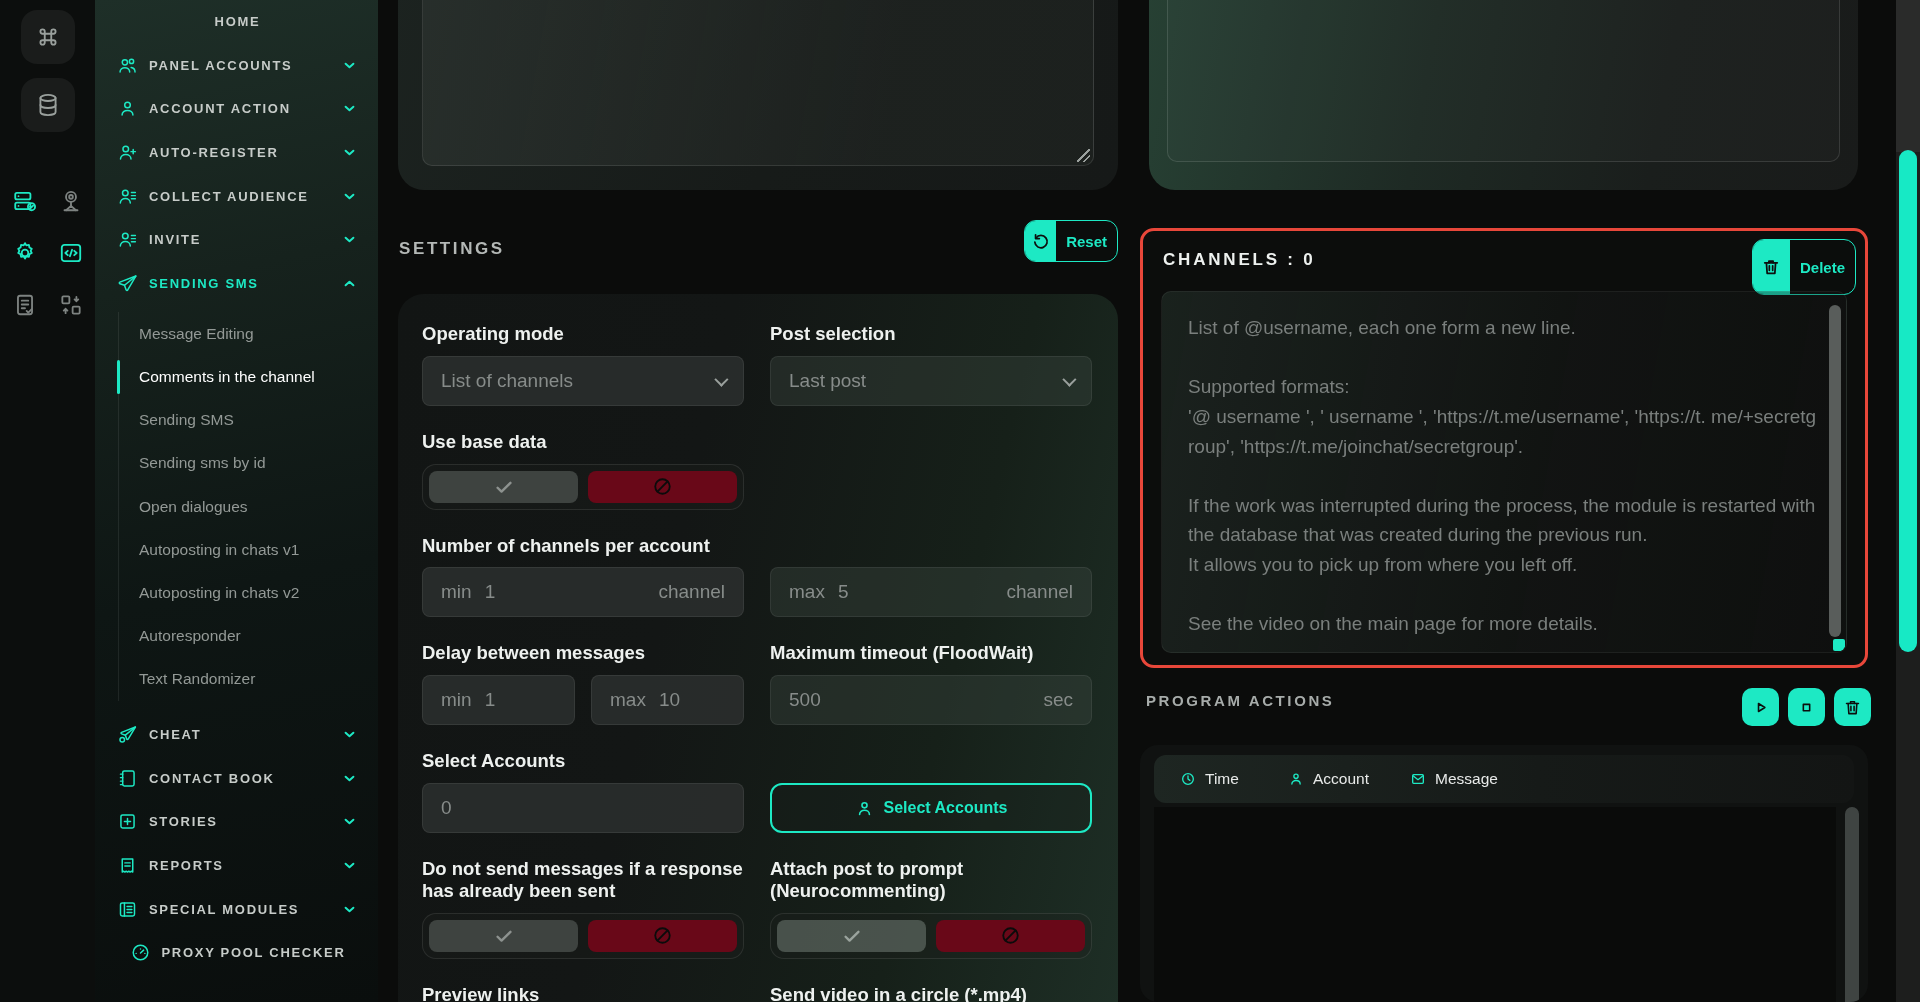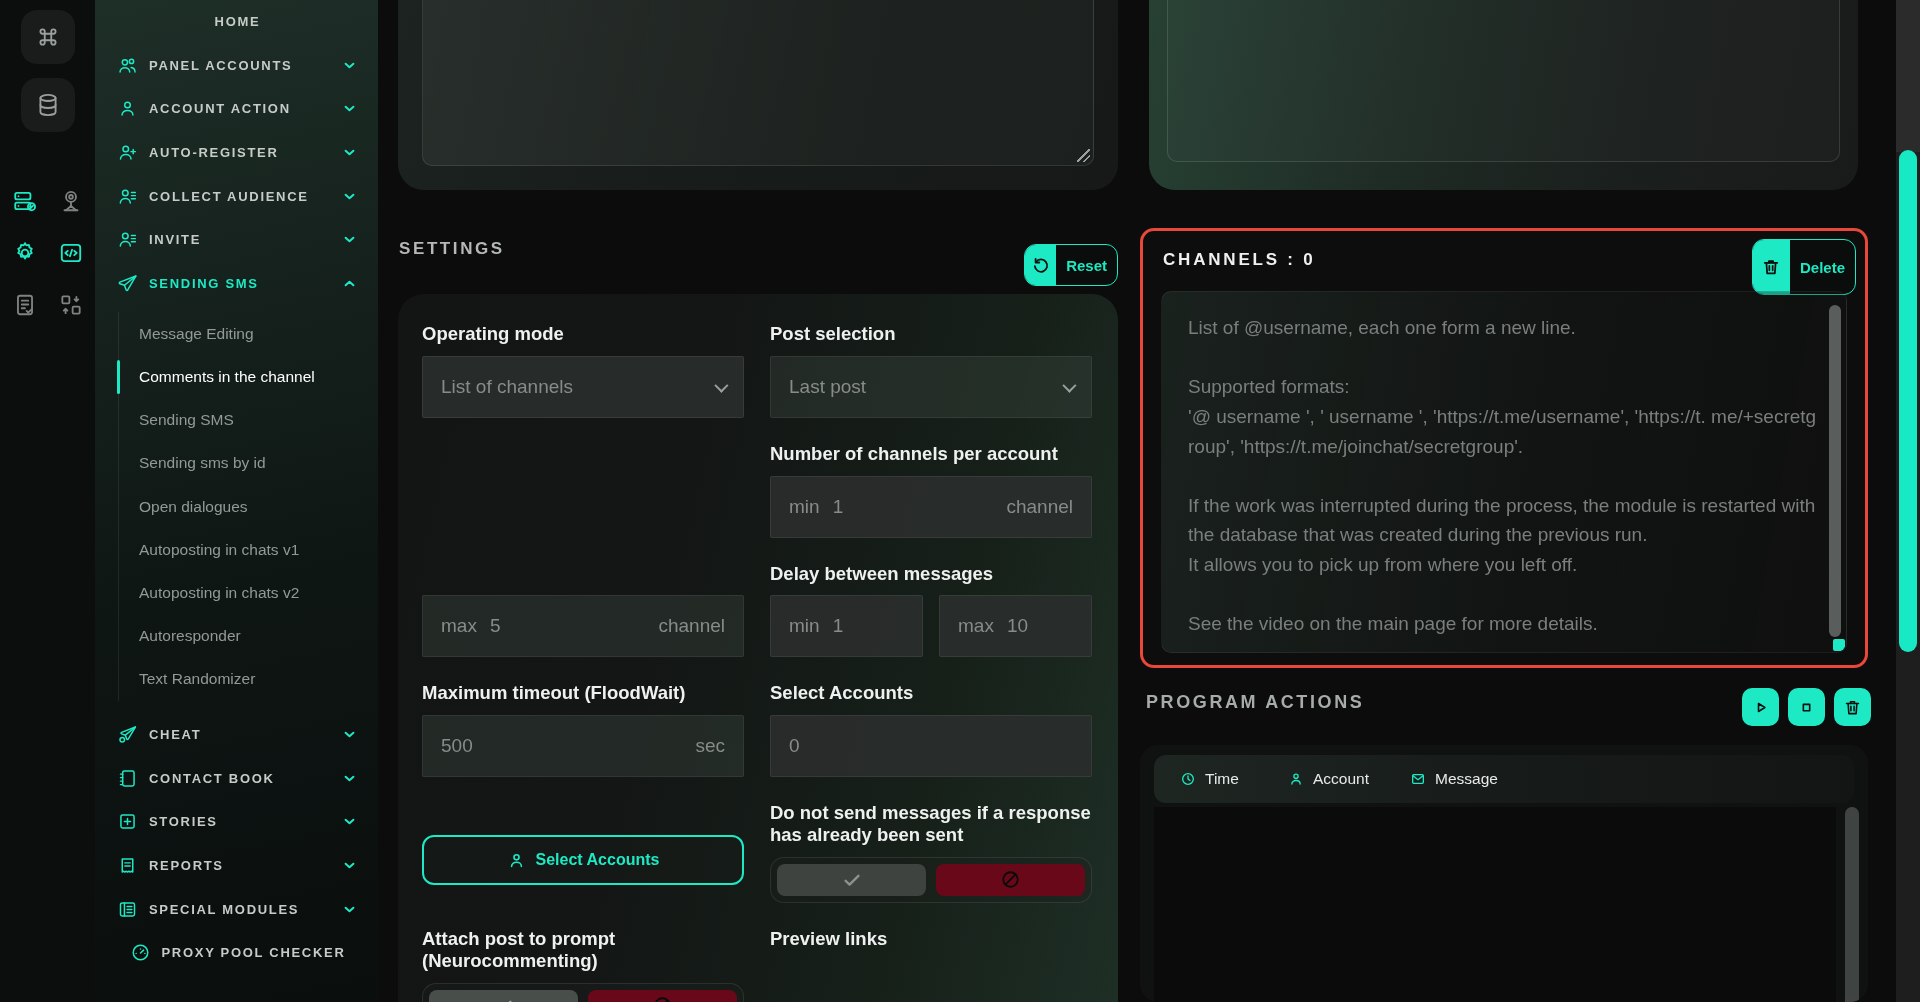--- a/index.html
+++ b/index.html
@@ -53,29 +53,29 @@
 
   
   .settings-title { position:absolute; left:399px; top:239px; font-size:17px; font-weight:700;
                     letter-spacing:2.6px; color:#b4b8b6; }
   .pill { display:flex; align-items:stretch; border:1.5px solid var(--accent); border-radius:12px;
           overflow:hidden; background:#0b0d0c; cursor:pointer; }
   .pill .ico { width:41px; background:var(--accent); color:#0d0f0e; display:flex; align-items:center; justify-content:center; }
   .pill .ico svg { width:20px; height:20px; stroke-width:2.1px; }
   .pill .txt { flex:1; display:flex; align-items:center; justify-content:center; color:var(--accent);
                font-weight:700; font-size:15px; padding:0 10px; }
-  .reset-pill { position:absolute; left:1024px; top:244px; width:94px; height:42px;text-align:right; }
+  .reset-pill { position:absolute; left:1024px; top:220px; width:94px; height:42px;text-align:right; }
 
   .settings-card { position:absolute; left:398px; top:294px; width:720px; height:745px; border-radius:26px;
                    background:linear-gradient(103deg,#121514 0%,#131615 38%,#162019 72%,#1e2f26 100%); }
   .settings-grid { display:grid; grid-template-columns:322px 322px; column-gap:26px; padding:29px 24px 0; }
   .grp { margin-bottom:25px; }
   .f-label { font-size:18.5px; font-weight:700; color:#eef1ef; line-height:1.18; margin-bottom:11px; }
   .ph-spacer { height:32.8px; }
-  .fld { height:62px; border-radius:2px; border:1px solid rgba(255,255,255,.07);
+  .fld { height:50px; border-radius:8px; border:1px solid rgba(255,255,255,.07);
          background:rgba(42,46,44,.9); display:flex; align-items:center; padding:0 18px;
          color:#878c8a; font-size:19px; cursor:text; }
   .fld .val { margin-left:13px; }
   .fld .suffix { margin-left:auto; padding-left:10px; }
   .fld.green { background:rgba(58,68,62,.42); }
   .fld.select { cursor:pointer; }
   .fld.select::after { content:""; width:8px; height:8px; border-right:2px solid #9aa09d;
          border-bottom:2px solid #9aa09d; transform:rotate(45deg) translateY(-2px); margin-left:auto; }
   .half-row { display:flex; gap:16px; }
   .half-row .fld { width:153px; }
@@ -105,21 +105,21 @@
                  border:1px solid rgba(255,255,255,.06); overflow:hidden;
                  background:linear-gradient(100deg,rgba(36,48,42,.6),rgba(26,30,28,.42) 55%,rgba(21,24,22,.3)); }
   .channels-ph { padding:21px 26px; color:#7a7f7d; font-size:19px; line-height:1.56;
                  white-space:pre-wrap; word-break:break-all; }
   .ch-scroll-thumb { position:absolute; right:5px; top:13px; width:12px; height:332px;
                      background:#595d5b; border-radius:6px; }
   .ch-resize { position:absolute; right:1px; bottom:1px; width:12px; height:12px;
                background:var(--accent); border-radius:2px; }
 
   
-  .pa-title { position:absolute; left:1146px; top:692px; font-size:18px; font-weight:700;
+  .pa-title { position:absolute; left:1146px; top:692px; font-size:15px; font-weight:700;
               letter-spacing:2.6px; color:#a7acaa; }
   .pa-btns { position:absolute; left:1742px; top:688px; display:flex; gap:9px; }
   .pa-btn { width:37px; height:38px; border-radius:10px; background:var(--accent); color:#0c0e0d;
             display:flex; align-items:center; justify-content:center; cursor:pointer; }
   .pa-btn svg { width:19px; height:19px; stroke-width:2px; }
   .pa-table { position:absolute; left:1140px; top:745px; width:728px; height:257px;
               border-radius:18px; background:#101211; overflow:hidden; }
   .pa-header { position:absolute; left:14px; right:14px; top:10px; height:48px; border-radius:12px;
                background:linear-gradient(90deg,#1e2622 0%,#161a18 55%,#131514 100%);
                display:flex; align-items:center; padding-left:26px; }
@@ -379,20 +379,36 @@
           <span>List of channels</span>
         </div>
       </div>
       <div class="grp">
         <div class="f-label">Post selection</div>
         <div class="fld select green">
           <span>Last post</span>
         </div>
       </div>
 
+      <div class="grp">
+        <div class="f-label">Use base data</div>
+        <div class="toggle">
+          <div class="t-on">
+              <svg class="" viewBox="0 0 24 24" fill="none" stroke="currentColor" stroke-width="1.7" stroke-linecap="round" stroke-linejoin="round">
+                <path d="M5 12.8l4.3 4.2L19 7.5"></path>
+              </svg>
+            </div>
+          <div class="t-off">
+              <svg class="" viewBox="0 0 24 24" fill="none" stroke="currentColor" stroke-width="1.7" stroke-linecap="round" stroke-linejoin="round">
+                <circle cx="12" cy="12" r="8.3"></circle>
+                <path d="M17.8 6.2L6.2 17.8"></path>
+              </svg>
+            </div>
+        </div>
+      </div>
       <div></div>
 
       <div class="grp">
         <div class="f-label">Number of channels per account</div>
         <div class="fld">
           <span>min</span>
           <span class="val">1</span>
           <span class="suffix">channel</span>
         </div>
       </div>

